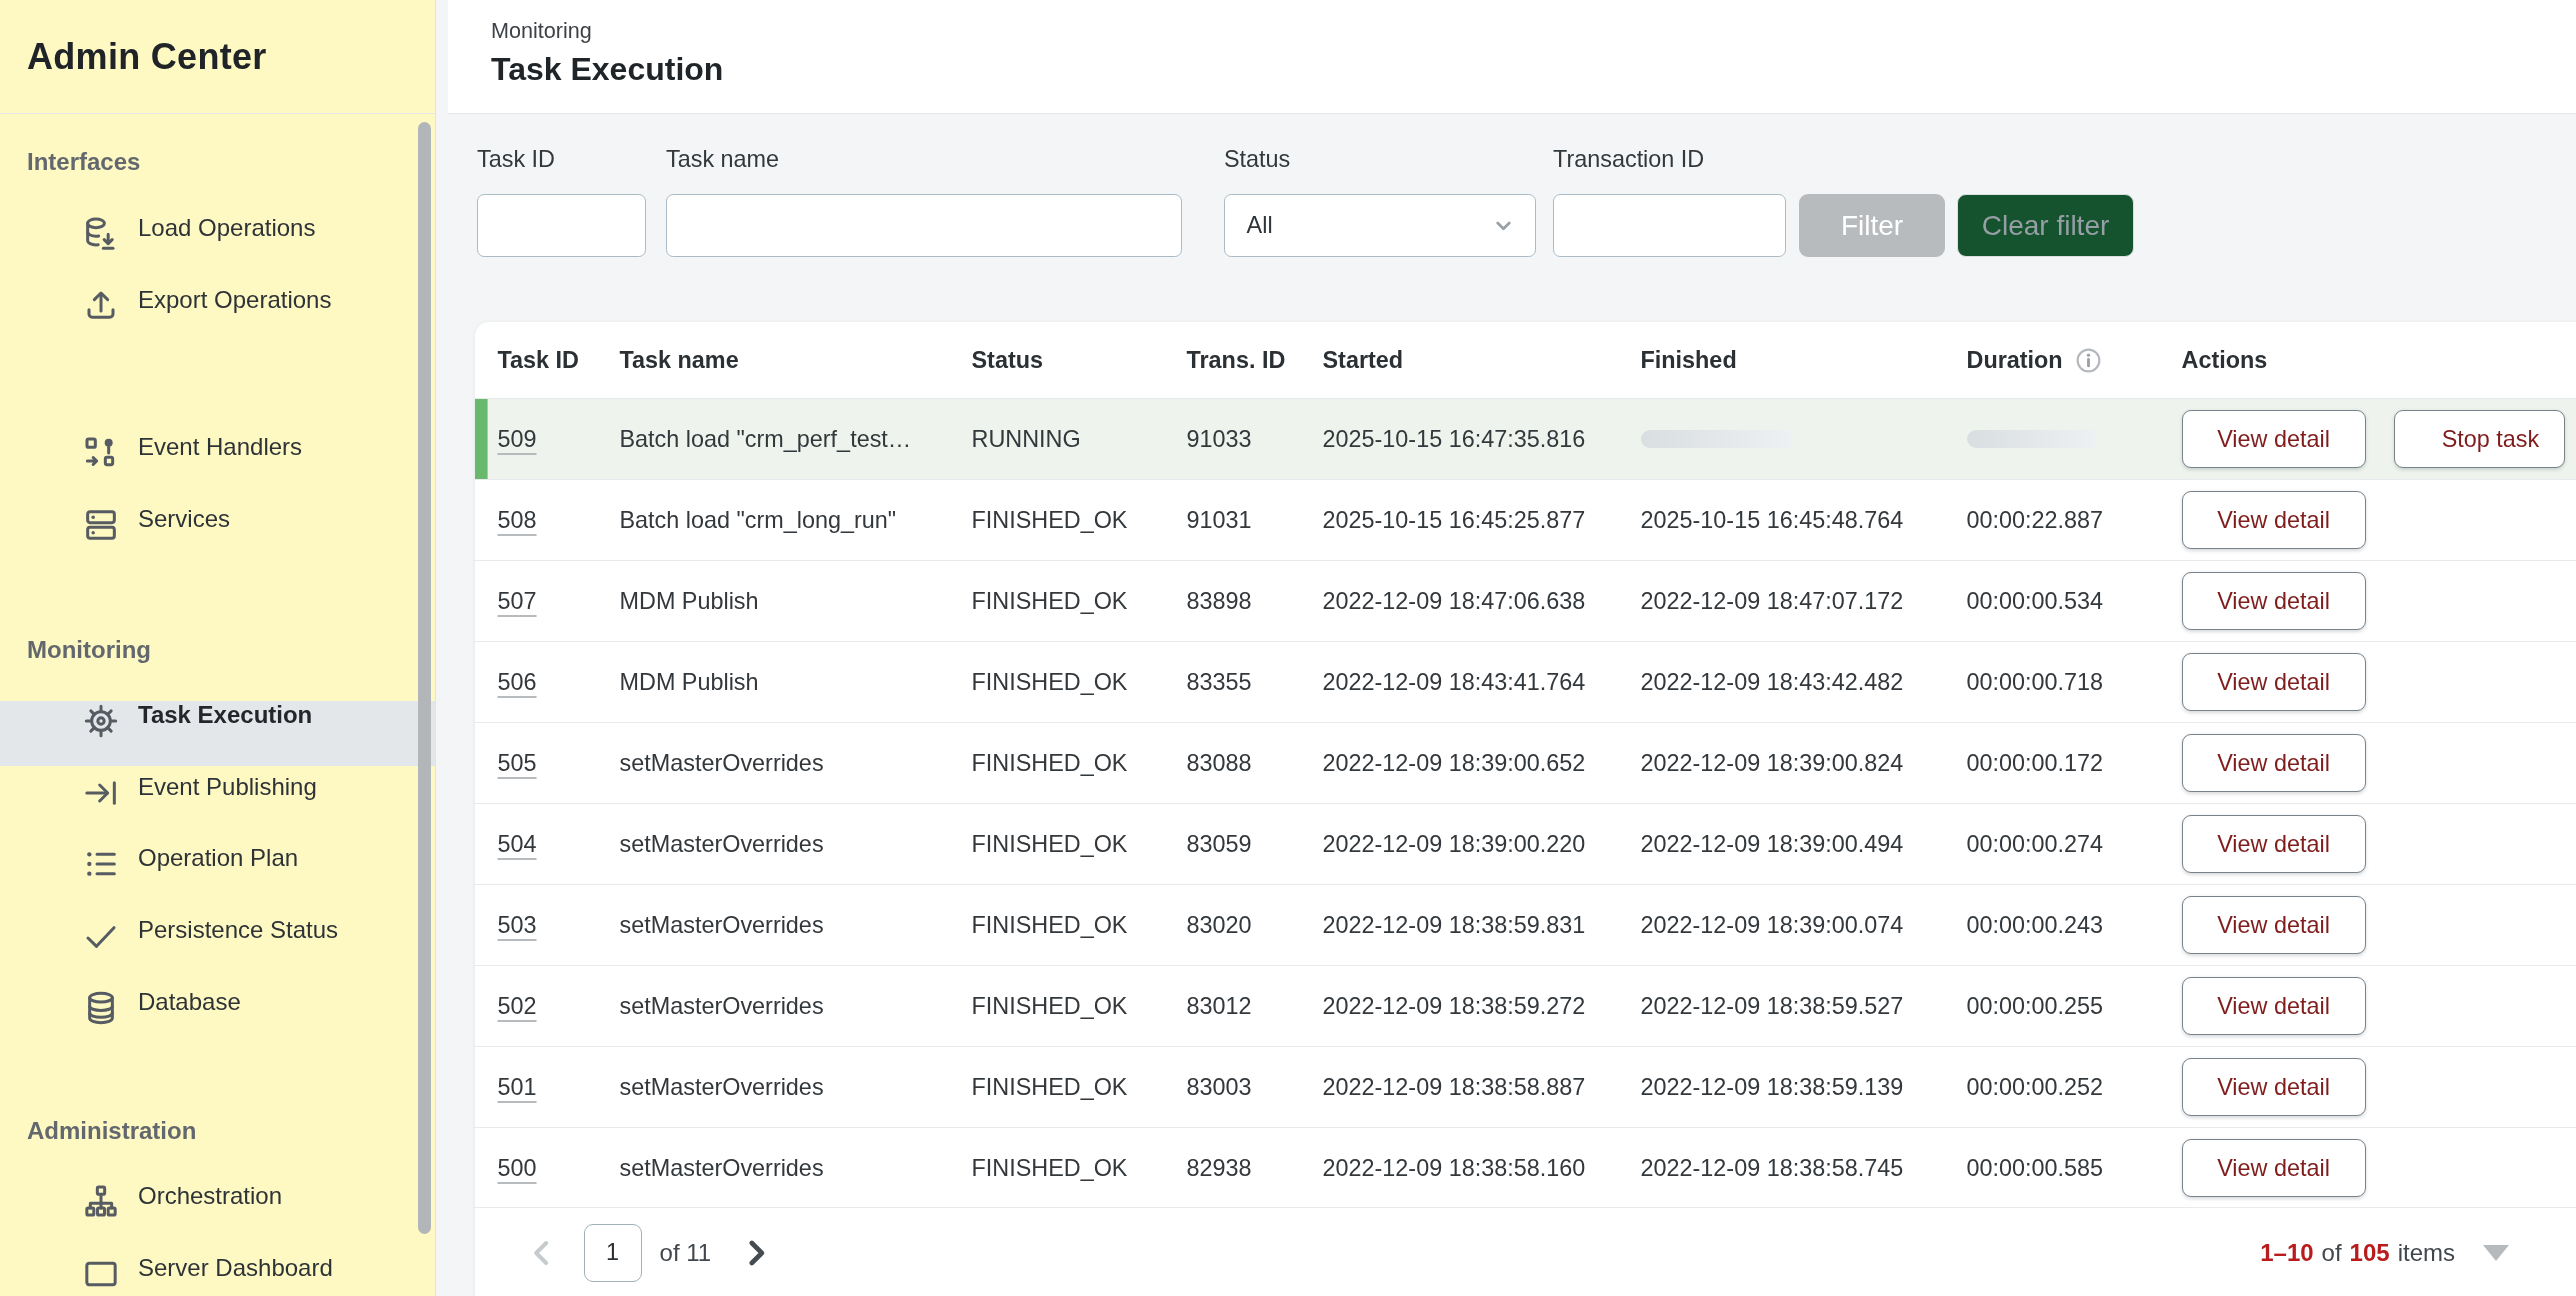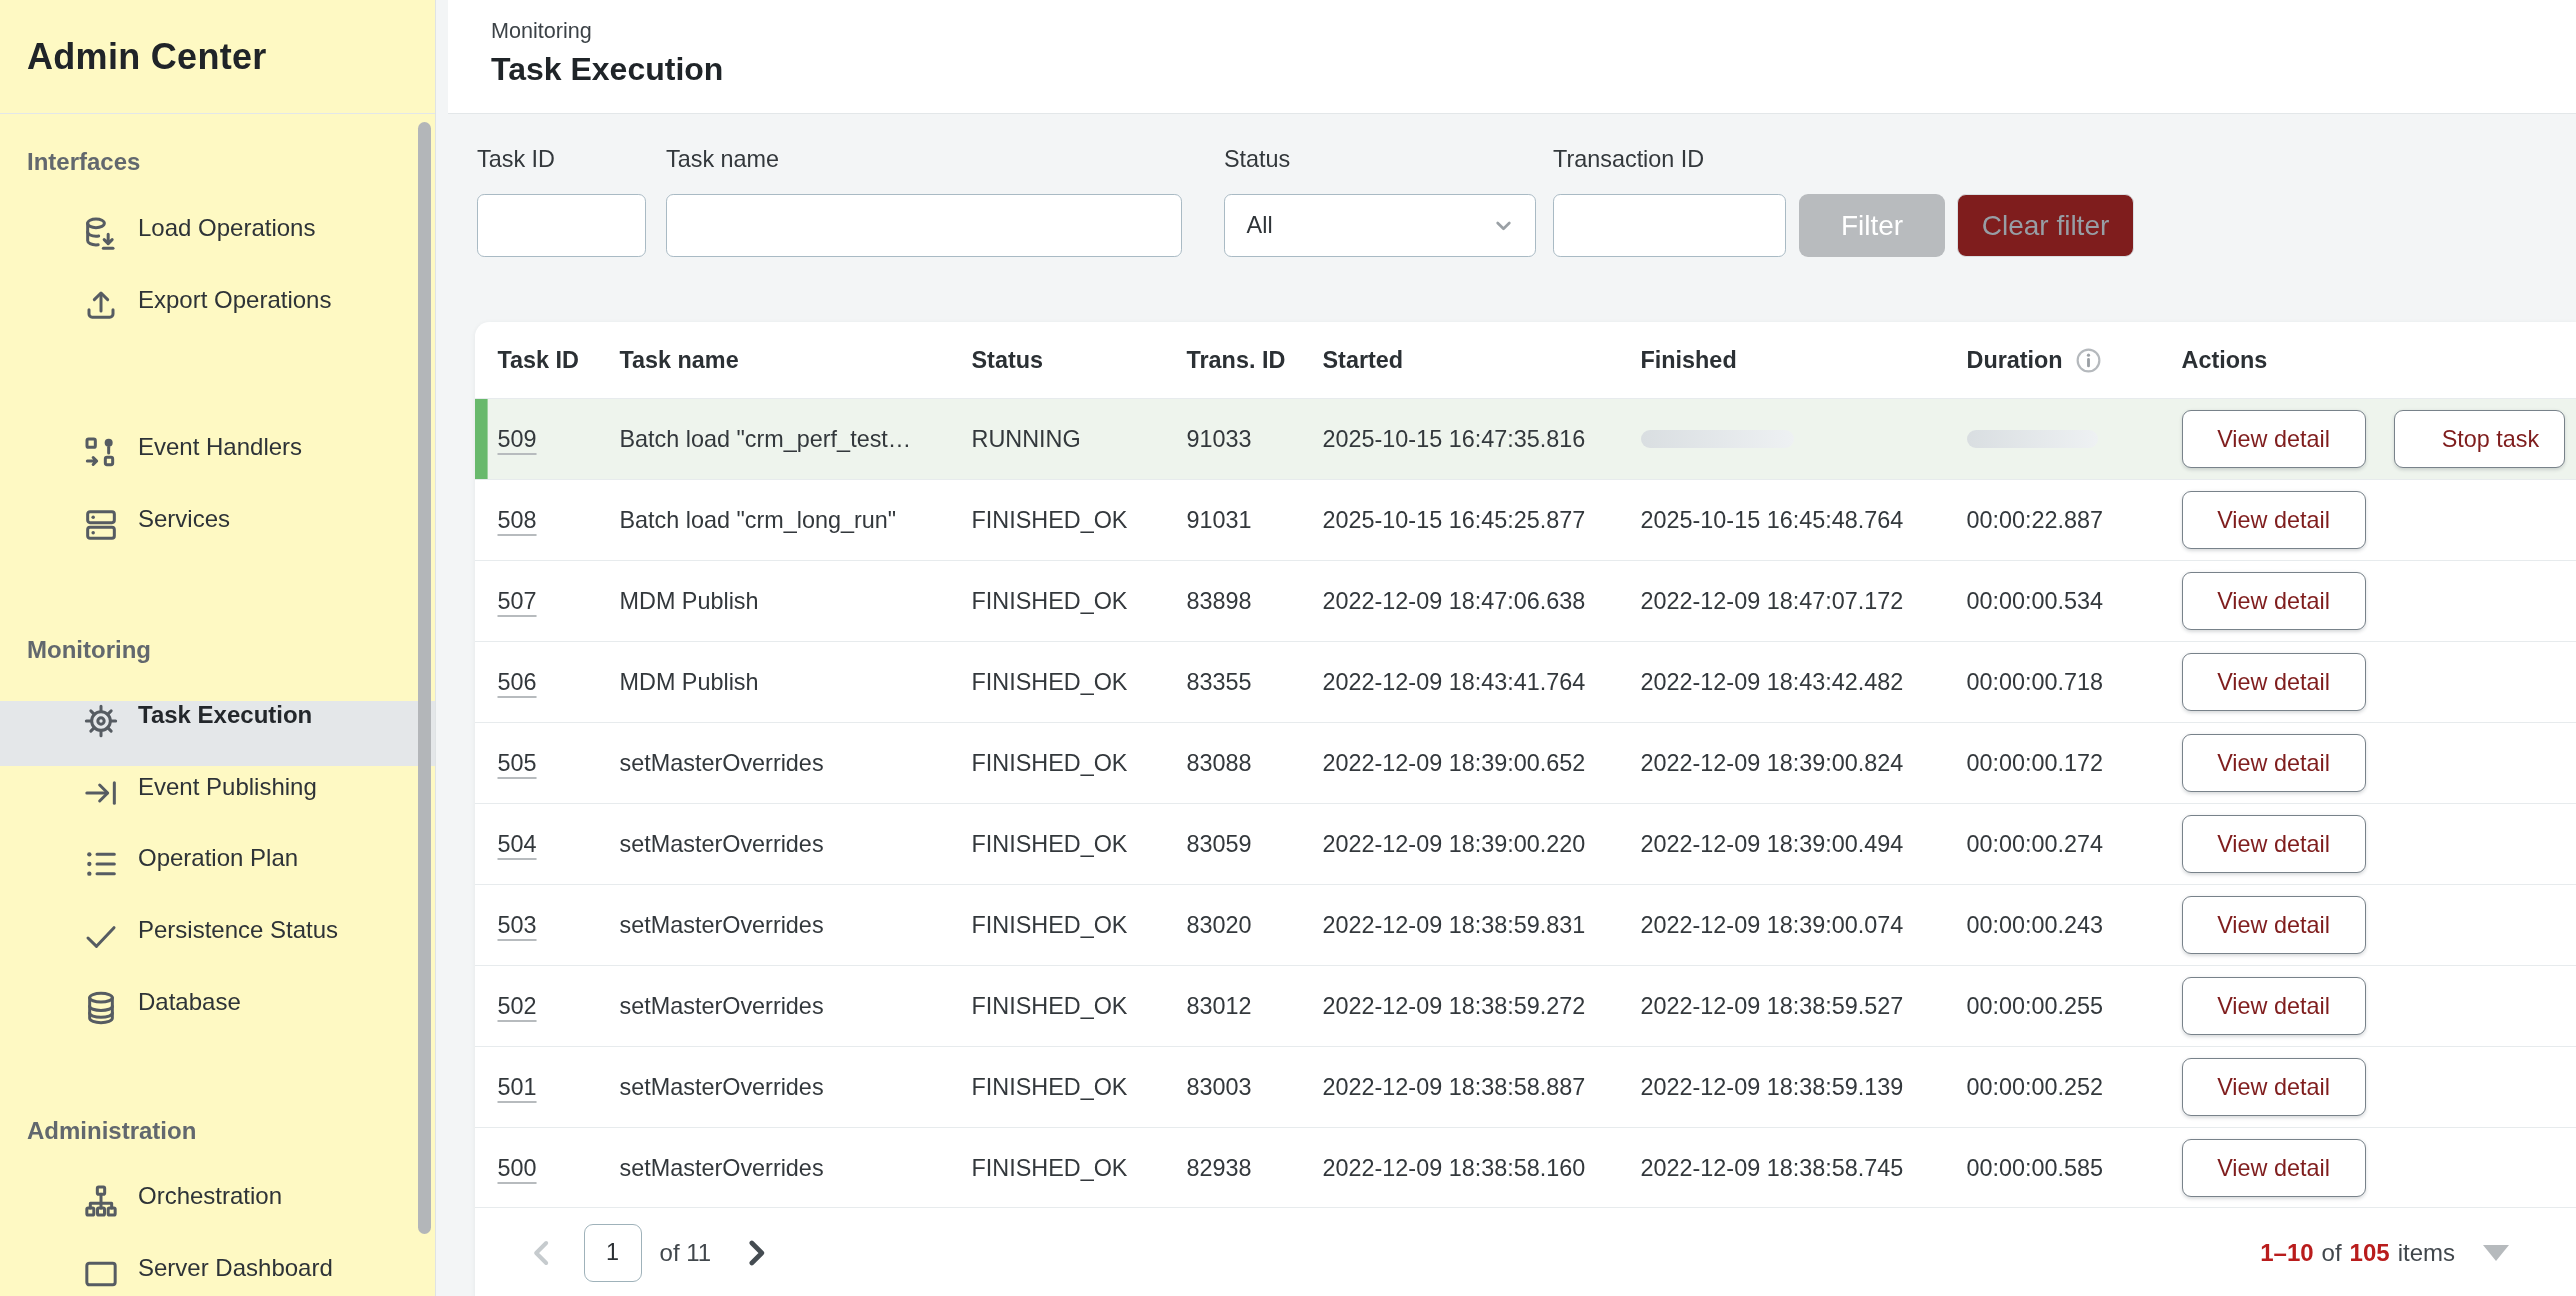--- a/index.html
+++ b/index.html
@@ -48,21 +48,21 @@
     border:1.8px solid #a9bac4; border-radius:7.2px; font:inherit; font-size:23.4px;
     color:#2f3438; padding:0 16px; outline:none; }
   .fi-taskid { left:29px; width:169px; }
   .fi-taskname { left:218px; width:516px; }
   .f-select { left:776px; width:312px; display:flex; align-items:center;
     justify-content:space-between; padding:0 16px 0 21.6px; cursor:pointer; }
   .fi-trans { left:1105px; width:233px; }
   .f-btn { position:absolute; top:80px; height:63px; border-radius:9px;
     font:inherit; font-size:28px; font-weight:500; cursor:pointer; }
   .btn-filter { left:1351px; width:146px; background:#b8bbbe; color:#fff; border:none; }
-  .btn-clear { left:1509px; width:177px; background:#7f1d1d; color:#979ea5; border:1.8px solid #dadfe2; }
+  .btn-clear { left:1509px; width:177px; background:#14532d; color:#979ea5; border:1.8px solid #dadfe2; }
 
   
   .table-card { position:absolute; left:27px; top:322px; right:0; bottom:0;
     background:#fff; border-radius:14.4px 0 0 0; box-shadow:0 1.8px 5.4px rgba(40,50,60,.07); }
   .t-head, .t-row { display:grid; align-items:center; padding-left:22.5px;
     grid-template-columns:122px 352px 215px 136px 318px 326px 215px 1fr; }
   .t-head { height:76px; font-size:23.4px; font-weight:600; color:#2b3034; }
   .th-flex { display:flex; align-items:center; gap:10.8px; }
   .t-row { height:81px; font-size:23.4px; color:#33383c; border-top:1.8px solid #e7ebed; }
   .t-row.running { background:#eef4ed; box-shadow:inset 12.6px 0 0 #68b96c; }

